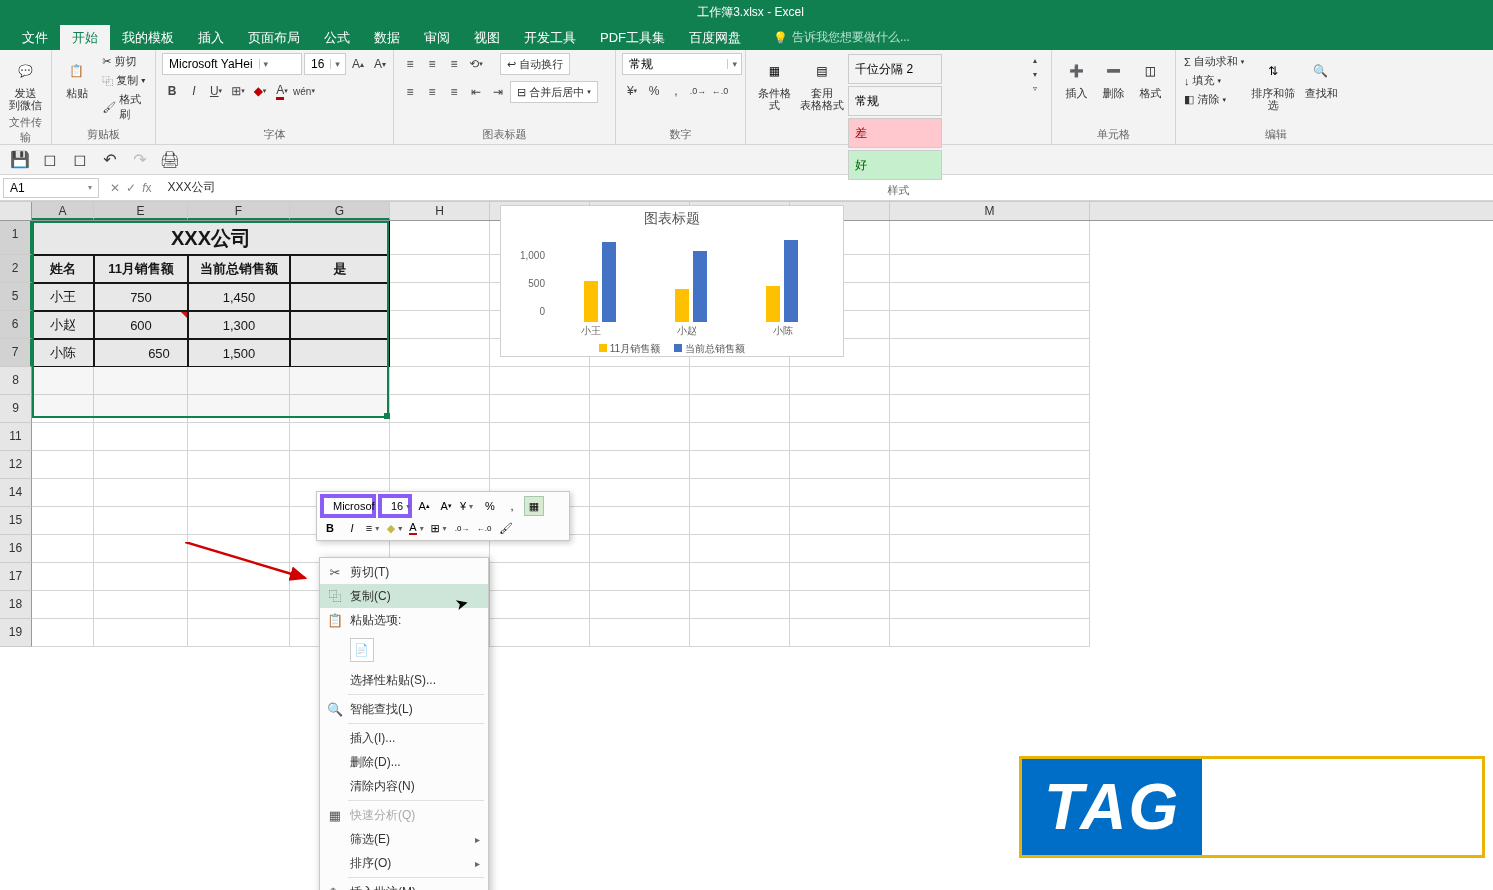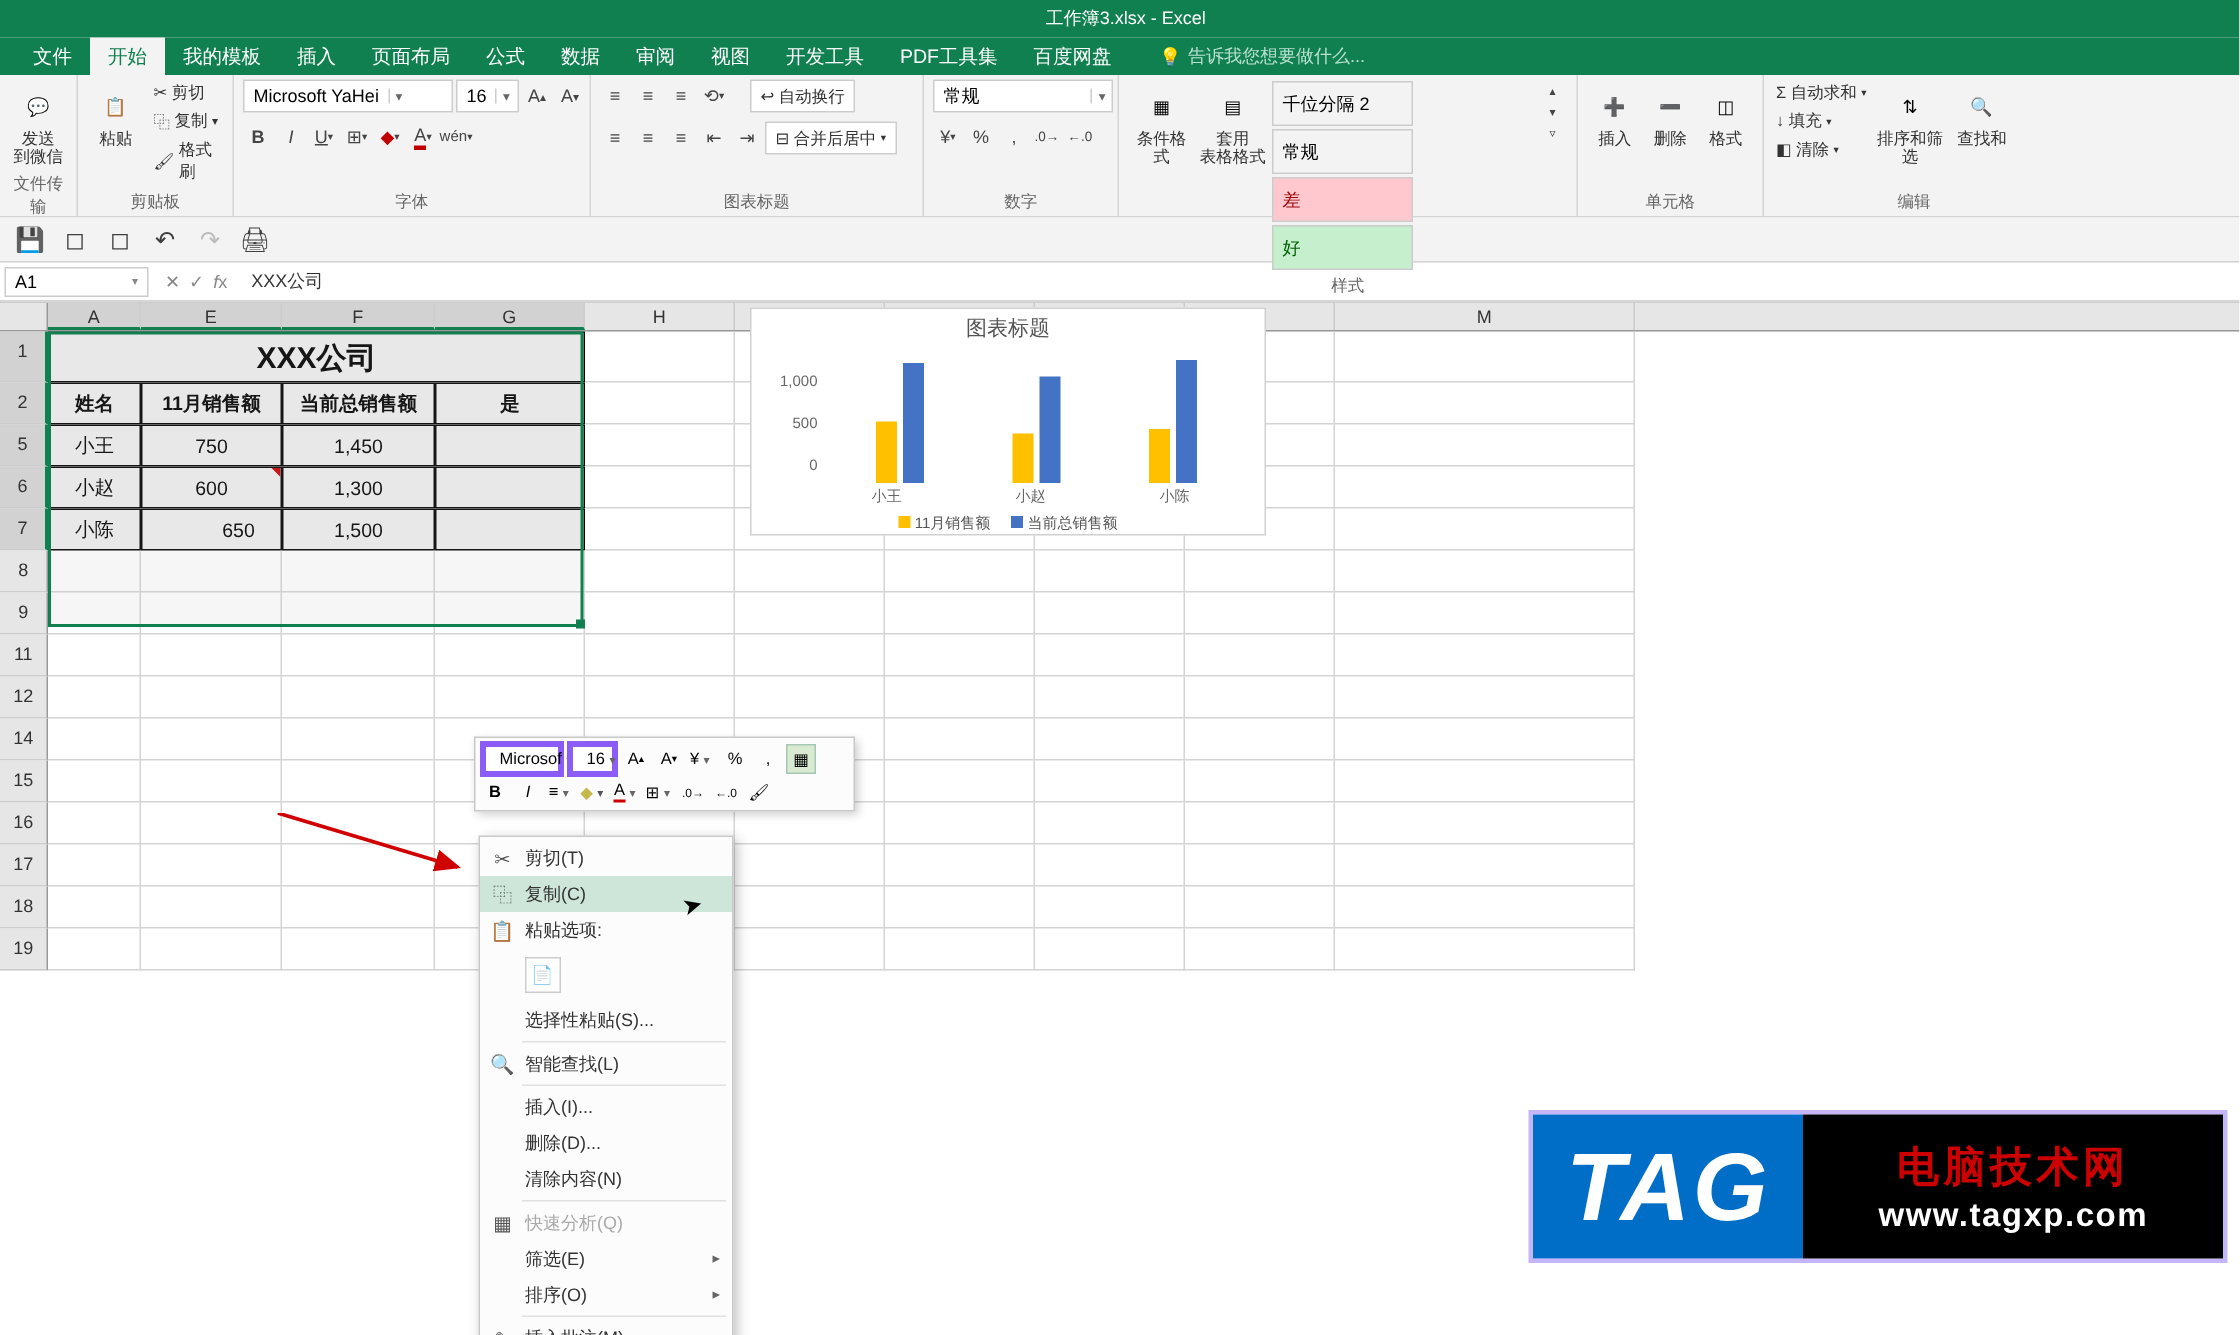--- a/index.html
+++ b/index.html
@@ -100,21 +100,21 @@
   .cmi .arrow { margin-left:auto; color:#666; font-size:10px;}
   .cmi-sep { height:1px; background:#e0e0e0; margin:2px 4px 2px 28px;}
   .cmi-paste-opts { height:36px; padding-left:30px; display:flex; align-items:center; gap:6px;}
   .paste-ic { width:24px; height:24px; border:1px solid #ccc; background:#fff; display:inline-flex; align-items:center; justify-content:center;}
   
   .cursor-arrow { position:absolute; left:455px; top:393px; font-size:16px; color:#000; pointer-events:none; transform:rotate(-15deg);}
 
   .red-arrow-line { position:absolute; left:185px; top:341px; width:125px; height:40px; pointer-events:none;}
 
   
-  .watermark { position:absolute; right:8px; bottom:48px; width:466px; height:102px; border:3px solid #c4b5fd; display:flex; align-items:center; }
+  .watermark { position:absolute; right:8px; bottom:32px; width:466px; height:102px; border:3px solid #eab308; display:flex; align-items:center; }
   .wm-left { background:#006ec7; color:#fff; font-size:64px; font-weight:bold; font-style:italic; padding:4px 22px; letter-spacing:2px; height:100%; display:flex; align-items:center;}
   .wm-right { background:#000; color:#cc0000; flex:1; height:100%; display:flex; flex-direction:column; justify-content:center; align-items:center; font-weight:bold;}
   .wm-right .l1 { font-size:28px; letter-spacing:3px;}
   .wm-right .l2 { color:#fff; font-size:22px; letter-spacing:1px;}
 </style>
 </head>
 <body>
 
 <div class="titlebar">
   <div class="titlebar-left"></div>
@@ -704,17 +704,13 @@
         <span class="cic">✎</span>
         <span>插入批注(M)</span>
       </div>
 
   </div>
   <div class="cursor-arrow">➤</div>
 </div>
 
 <div class="watermark">
   <div class="wm-left">TAG</div>
-  <div class="wm-right">
-    <div class="l1">电脑技术网</div>
-    <div class="l2">www.tagxp.com</div>
-  </div>
 </div>
 
 </body></html>

